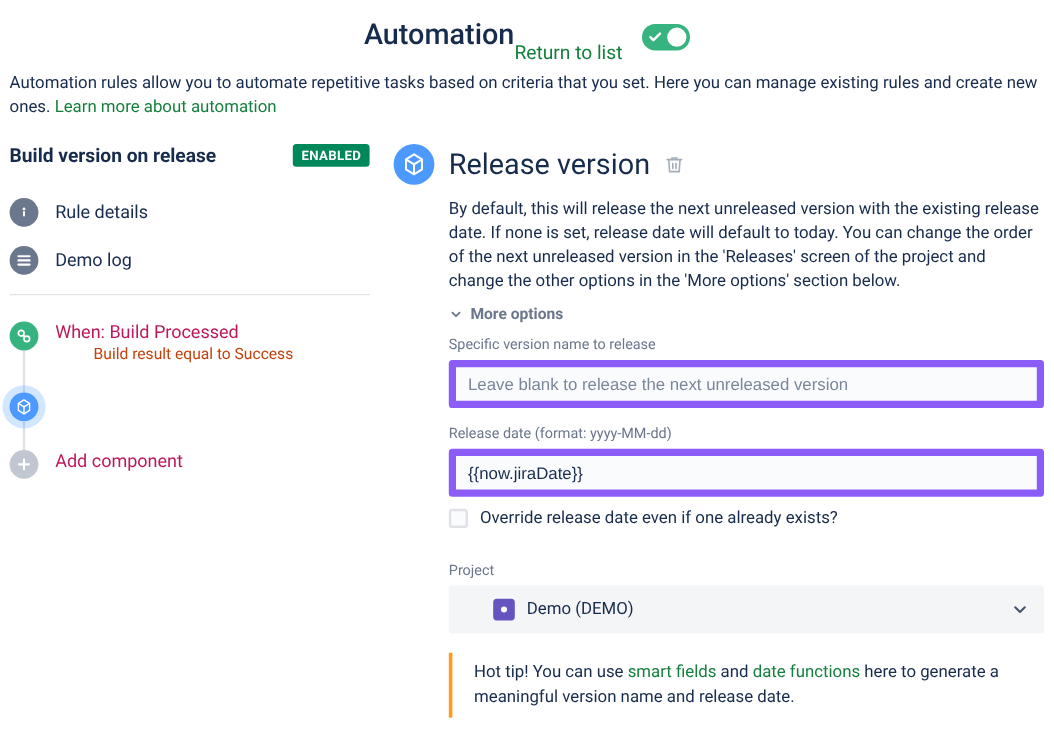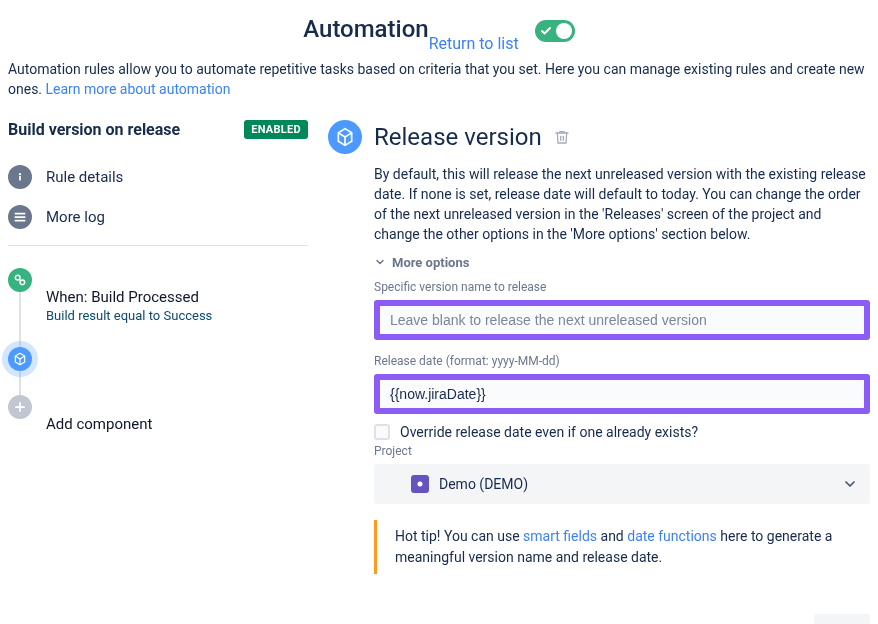--- a/index.html
+++ b/index.html
@@ -4,21 +4,21 @@
 <style>
   * { box-sizing: border-box; }
   html, body { margin:0; padding:0; }
   body {
     font-family: -apple-system, BlinkMacSystemFont, "Segoe UI", Roboto, Helvetica, Arial, sans-serif;
     color:#172B4D;
     background:#fff;
     width:878px;
     padding:8px 8px 30px 8px;
   }
-  a { color:#3b82f6; text-decoration:none; cursor:pointer;margin-top:26px;}
+  a { color:#15803d; text-decoration:none; cursor:pointer;margin-top:26px;}
 
   
   .header-row { display:flex; align-items:center; justify-content:center; }
   h1.page-title{ font-size:24px; font-weight:500; margin:2px 0 6px 0; color:#172B4D;}
   .return-row{ display:flex; align-items:center; gap:16px;}
   .toggle {
     width:40px; height:22px; background:#36B37E; border-radius:11px; position:relative; cursor:pointer;
   }
   .toggle .knob{
     position:absolute; right:3px; top:3px; width:16px; height:16px; background:#fff; border-radius:50%;
@@ -67,23 +67,23 @@
     width:24px; height:24px; flex:0 0 24px; border-radius:50%;
     display:flex; align-items:center; justify-content:center; color:#fff; z-index:1;
   }
   .tl-bullet.green{ background:#36B37E;}
   .tl-bullet.blue{ background:#4C9AFF;}
   .tl-bullet.grey{ background:#C1C7D0;}
   .tl-bullet.glow{
     box-shadow:0 0 0 6px rgba(76,154,255,0.25);
   }
   .tl-body{ flex:1;}
-  .tl-title{ font-size:15px; font-weight:400; color:#0f172a;margin-top:20px;}
+  .tl-title{ font-size:15px; font-weight:400; color:#be185d;}
   .tl-title.bold{ font-weight:700;}
-  .tl-sub{ font-size:13px; color:#0c4a6e; margin-top:2px;}
+  .tl-sub{ font-size:13px; color:#c2410c; margin-top:2px;margin-left:32px;}
 
   
   .right-header{ display:flex; align-items:center; gap:12px; margin-bottom:10px;}
   .right-header .big-icon{
     width:34px; height:34px; border-radius:50%; background:#4C9AFF;
     display:flex; align-items:center; justify-content:center; color:#fff;
   }
   .right-header h2{ font-size:24px; font-weight:400; margin:0; color:#172B4D;}
   .trash{
     width:16px; height:16px; color:#A5ADBA; cursor:pointer;
@@ -99,21 +99,21 @@
   .chev{ display:inline-flex; }
 
   .field{ margin-left:46px; margin-bottom:14px;}
   .field label{ display:block; font-size:12px; font-weight:400; color:#6B778C; margin-bottom:6px;}
   .text-input{
     width:100%; height:40px; border:6px solid #8b5cf6; border-radius:3px; padding:0 10px;
     font-size:14px; color:#172B4D; background:#FAFBFC;
   }
   .text-input::placeholder{ color:#7A869A;}
 
-  .checkbox-row{ margin-left:46px; display:flex; align-items:center; gap:10px; font-size:14px; color:#172B4D; margin-top:-4px; margin-bottom:4px;}
+  .checkbox-row{ margin-left:46px; display:flex; align-items:center; gap:10px; font-size:14px; color:#172B4D; margin-top:-4px; margin-bottom:28px;}
   .chk{
     width:16px; height:16px; border:2px solid #DFE1E6; border-radius:3px; background:#FAFBFC; cursor:pointer;
   }
 
   .select-box{
     width:100%; height:40px; background:#F4F5F7; border-radius:3px;
     display:flex; align-items:center; justify-content:space-between; padding:0 12px;
     font-size:14px; color:#172B4D; cursor:pointer;
   }
   .select-box .sel-left{ display:flex; align-items:center; gap:10px;padding-left:25px;}
@@ -177,21 +177,21 @@
       <span class="nav-label">Rule details</span>
     </div>
     <div class="nav-item">
       <span class="nav-icon list">
         <svg width="14" height="14" viewBox="0 0 24 24" fill="none" stroke="#fff" stroke-width="3" stroke-linecap="round">
             <line x1="4" y1="6" x2="20" y2="6"></line>
             <line x1="4" y1="12" x2="20" y2="12"></line>
             <line x1="4" y1="18" x2="20" y2="18"></line>
           </svg>
       </span>
-      <span class="nav-label">More log</span>
+      <span class="nav-label">Demo log</span>
     </div>
 
     <hr class="divider">
 
     <div class="timeline">
       <div class="tl-item">
         <span class="tl-bullet green">
           <svg width="14" height="14" viewBox="0 0 24 24" fill="none" stroke="#fff" stroke-width="2.5">
               <circle cx="8" cy="8" r="4"></circle>
               <circle cx="16" cy="16" r="4"></circle>

